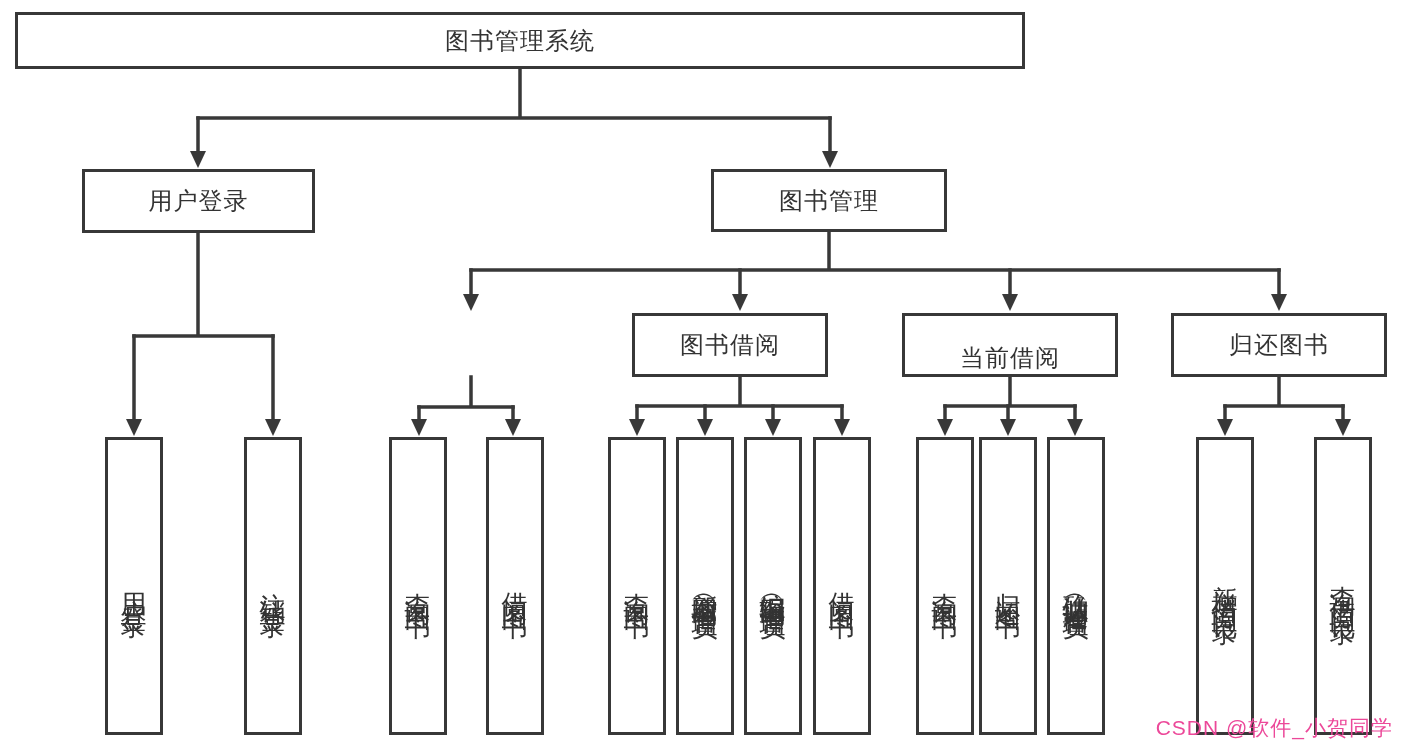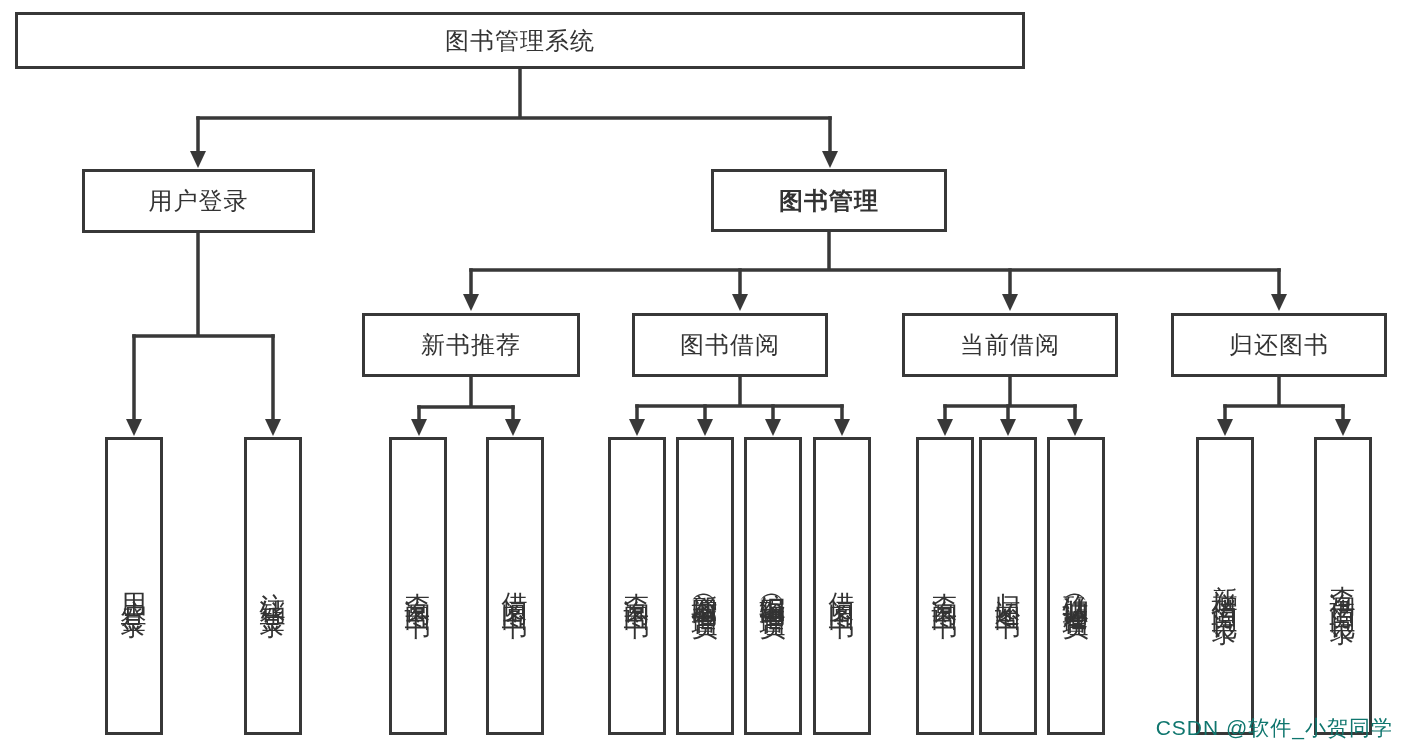--- a/index.html
+++ b/index.html
@@ -37,25 +37,25 @@
     line-height: 1;
     white-space: nowrap;
   }
   .node.v .vtext.short { letter-spacing: 7px; }
   .node.v .vtext.long  { letter-spacing: 3px; }
 
   
   #n-root    { left: 15px;  top: 12px;  width: 1010px; height: 57px; }
   
   #n-login   { left: 82px;  top: 169px; width: 233px;  height: 64px; }
-  #n-manage  { left: 711px; top: 169px; width: 236px;  height: 63px; font-weight: bold; }
+  #n-manage  { left: 711px; top: 169px; width: 236px;  height: 63px; }
   
   #n-newbook { left: 362px;  top: 313px; width: 218px; height: 64px; }
   #n-borrow  { left: 632px;  top: 313px; width: 196px; height: 64px; }
-  #n-current { left: 902px;  top: 313px; width: 216px; height: 64px; }
+  #n-current { left: 902px;  top: 313px; width: 216px; height: 64px; align-items: flex-end; }
   #n-records { left: 1171px; top: 313px; width: 216px; height: 64px; }
   
   #l-login-a   { left: 105px; }
   #l-login-b   { left: 244px; }
   #l-newbook-a { left: 389px; }
   #l-newbook-b { left: 486px; }
   #l-borrow-a  { left: 608px; }
   #l-borrow-b  { left: 676px; }
   #l-borrow-c  { left: 744px; }
   #l-borrow-d  { left: 813px; }
@@ -63,21 +63,21 @@
   #l-current-b { left: 979px; }
   #l-current-c { left: 1047px; }
   #l-records-a { left: 1196px; }
   #l-records-b { left: 1314px; }
 
   #watermark {
     position: absolute;
     right: 12px;
     top: 714px;
     font-size: 21px;
-    color: #0f766e;
+    color: #ec4899;
     letter-spacing: 1px;
     white-space: nowrap;
   }
 </style>
 </head>
 <body>
 
 <div id="canvas">
 
   <svg id="connector-layer" viewBox="0 0 1405 747" xmlns="http://www.w3.org/2000/svg">
@@ -129,23 +129,20 @@
     <span>图书管理系统</span>
   </div>
 
   <div class="node h" id="n-login">
     <span>用户登录</span>
   </div>
   <div class="node h" id="n-manage">
     <span>图书管理</span>
   </div>
 
-  <div class="node h" id="n-newbook">
-    <span>新书推荐</span>
-  </div>
   <div class="node h" id="n-borrow">
     <span>图书借阅</span>
   </div>
   <div class="node h" id="n-current">
     <span>当前借阅</span>
   </div>
   <div class="node h" id="n-records">
     <span>归还图书</span>
   </div>
 

